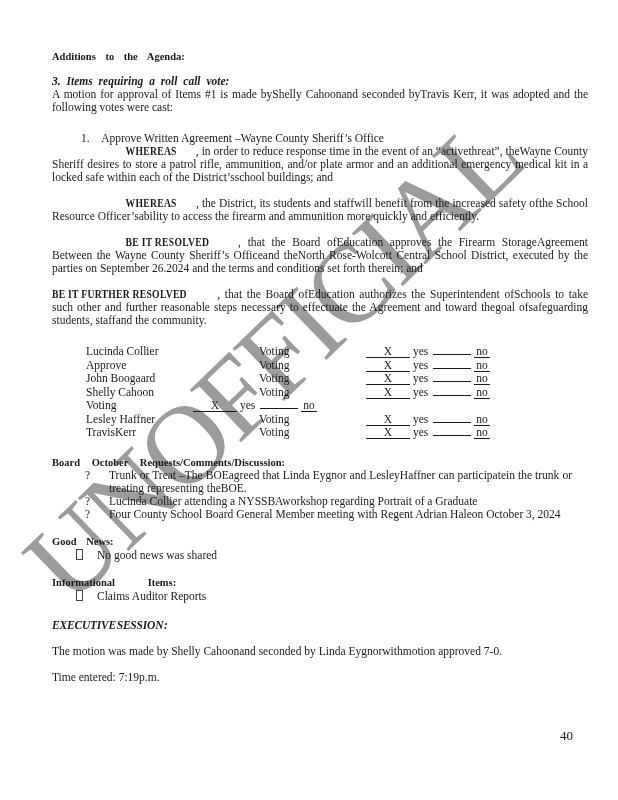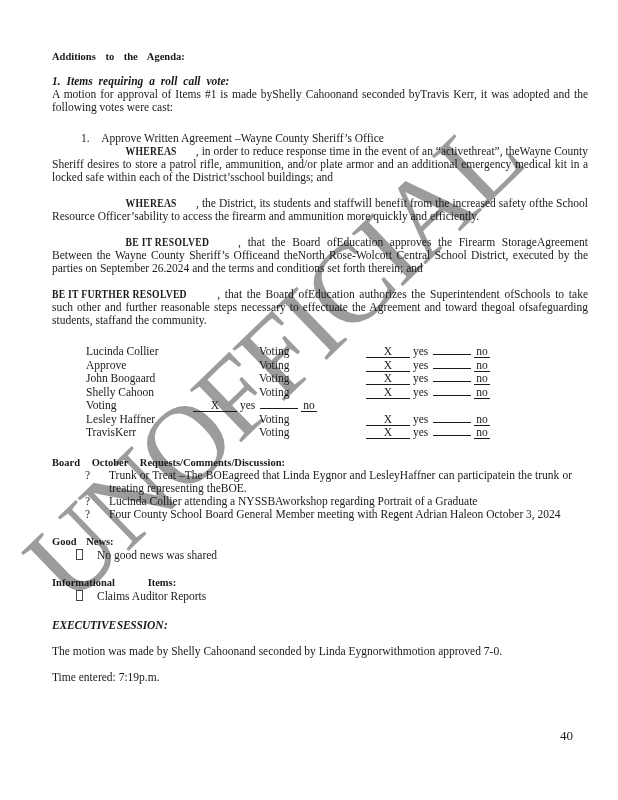--- a/index.html
+++ b/index.html
@@ -68,21 +68,21 @@
 <body>
 
 <div class="page">
 
   <div class="watermark">UNOFFICIAL</div>
 
   <div class="content">
 
     <p class="hdr ws7 p-additions">Additions to the Agenda:</p>
 
-    <p class="p-rollhead">1.  Items requiring  a roll call vote:</p>
+    <p class="p-rollhead">3.  Items requiring  a roll call vote:</p>
     <p class="just">A motion for approval of Items #1 is made byShelly Cahoonand seconded byTravis Kerr, it was adopted and the following votes were cast:</p>
 
     <p class="p-item1"><span>1.</span>&nbsp;&nbsp;&nbsp;&nbsp;<span>Approve Written Agreement –Wayne County Sheriff’s Office</span></p>
 
     <p class="just ind"><span class="lead">WHEREAS</span><span> , in order to reduce response time in the event of an “activethreat”, theWayne County Sheriff desires to store a patrol rifle, ammunition, and/or plate armor and an additional emergency medical kit in a locked safe within each of the District’sschool buildings;  and</span></p>
 
     <p class="just ind mt13"><span class="lead">WHEREAS</span><span> , the District, its students and staffwill benefit from the increased safety ofthe School Resource Officer’sability to access the firearm and ammunition more quickly and efficiently.</span></p>
 
     <p class="just ind mt13"><span class="lead">BE IT RESOLVED</span><span> , that the Board ofEducation approves the Firearm StorageAgreement Between the Wayne County Sheriff’s Officeand theNorth Rose-Wolcott Central School District, executed by the parties on September 26.2024 and the terms and conditions set forth therein; and</span></p>
 

